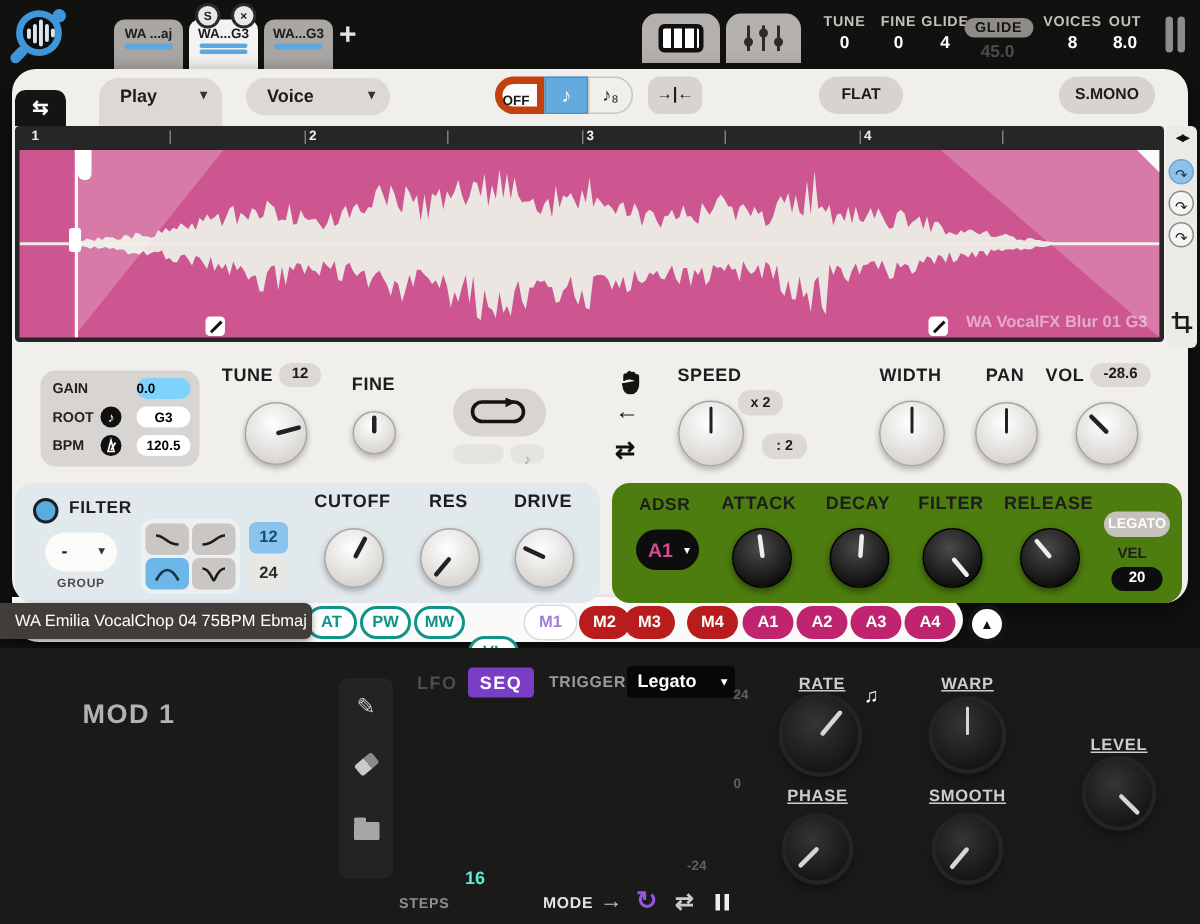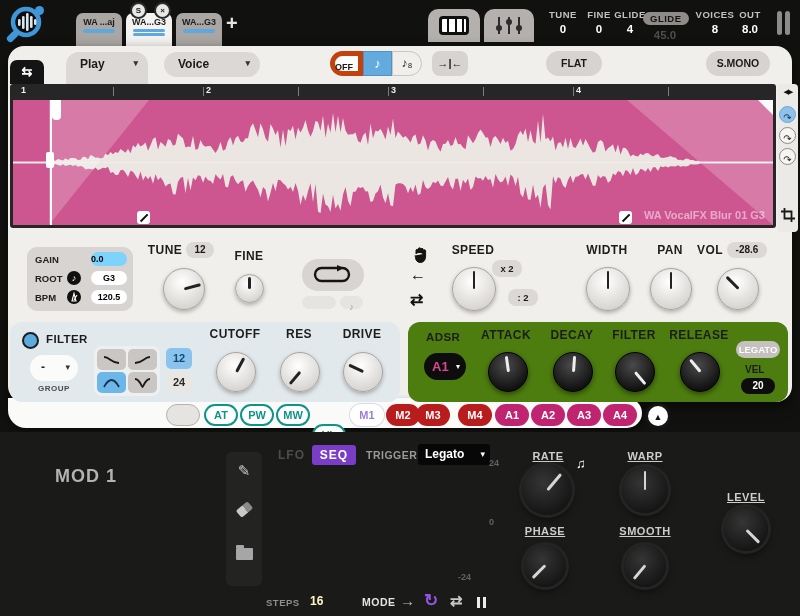--- a/index.html
+++ b/index.html
@@ -377,20 +377,22 @@
   <div class="mpill mod" style="left:458px;">M4</div>
   <div class="mpill amp" style="left:495px;">A1</div>
   <div class="mpill amp" style="left:531px;">A2</div>
   <div class="mpill amp" style="left:567px;">A3</div>
   <div class="mpill amp" style="left:603px;">A4</div>
   <div class="abs" style="left:645px;top:403px;width:26px;height:26px;border-radius:50%;background:#141414;">
     <div style="position:absolute;left:3px;top:3px;width:20px;height:20px;border-radius:50%;background:#fff;text-align:center;">
       <span style="font-size:9px;color:#111;line-height:20px;">▲</span>
     </div>
   </div>
+  <div class="abs" style="left:0;top:402px;width:208px;height:24px;background:#403d3a;color:#fff;font-size:11px;line-height:24px;
+              padding-left:10px;box-sizing:border-box;border-radius:0 5px 5px 0;box-shadow:0 2px 5px rgba(0,0,0,.4);white-space:nowrap;overflow:hidden;">WA Emilia VocalChop 04 75BPM Ebmaj</div>
 
   <div class="abs" id="modsec">
     <div style="position:absolute;left:55px;top:34px;font-size:18px;font-weight:bold;color:#b3b3b3;letter-spacing:1px;">MOD 1</div>
 
     <div style="position:absolute;left:278px;top:16px;font-size:12px;font-weight:bold;color:#4d4d4d;letter-spacing:1px;">LFO</div>
     <div style="position:absolute;left:312px;top:13px;width:44px;height:20px;background:#7a3ec6;border-radius:3px;text-align:center;line-height:20px;font-size:12px;font-weight:bold;color:#fff;letter-spacing:1px;">SEQ</div>
     <div style="position:absolute;left:366px;top:17px;font-size:10.5px;font-weight:bold;color:#9a9a9a;letter-spacing:.5px;">TRIGGER</div>
     <div style="position:absolute;left:418px;top:12px;width:72px;height:21px;background:#070707;border-radius:3px;">
       <span style="position:absolute;left:7px;top:3px;font-size:12px;font-weight:bold;color:#fff;">Legato</span>
       <span style="position:absolute;right:5px;top:5px;font-size:9px;color:#fff;">▾</span>
@@ -403,21 +405,21 @@
       <div style="position:absolute;left:10px;top:96px;width:17px;height:12px;background:#a6a6a6;border-radius:1px;">
         <div style="position:absolute;left:0;top:-3px;width:8px;height:3px;background:#a6a6a6;border-radius:1px 1px 0 0;"></div>
       </div>
     </div>
 
     <span class="scale-lab" style="top:26px;">24</span>
     <span class="scale-lab" style="top:85px;">0</span>
     <span class="scale-lab" style="top:140px;left:458px;">-24</span>
 
     <span style="position:absolute;left:266px;top:165px;font-size:9.5px;font-weight:bold;color:#8f8f8f;letter-spacing:.5px;">STEPS</span>
-    <span style="position:absolute;left:310px;top:162px;font-size:12px;font-weight:bold;color:#fef9c3;">16</span>
+    <span style="position:absolute;left:310px;top:146px;font-size:12px;font-weight:bold;color:#5eead4;">16</span>
     <span style="position:absolute;left:362px;top:164px;font-size:10.5px;font-weight:bold;color:#e3e3e3;letter-spacing:.5px;">MODE</span>
     <span style="position:absolute;left:400px;top:160px;font-size:15px;color:#c0c0c0;font-weight:bold;">→</span>
     <span style="position:absolute;left:424px;top:158px;font-size:17px;color:#9455e0;font-weight:bold;">↻</span>
     <span style="position:absolute;left:450px;top:160px;font-size:15px;color:#c9c9c9;font-weight:bold;">⇄</span>
     <span style="position:absolute;left:477px;top:162px;">
       <span style="display:inline-block;width:2.5px;height:11px;background:#ededed;margin-right:3.5px;"></span><span style="display:inline-block;width:2.5px;height:11px;background:#ededed;"></span>
     </span>
 
     <div class="mlab" style="left:520px;top:18px;width:56px;">RATE</div>
     <span style="position:absolute;left:576px;top:24px;font-size:13px;color:#fff;">♫</span>

